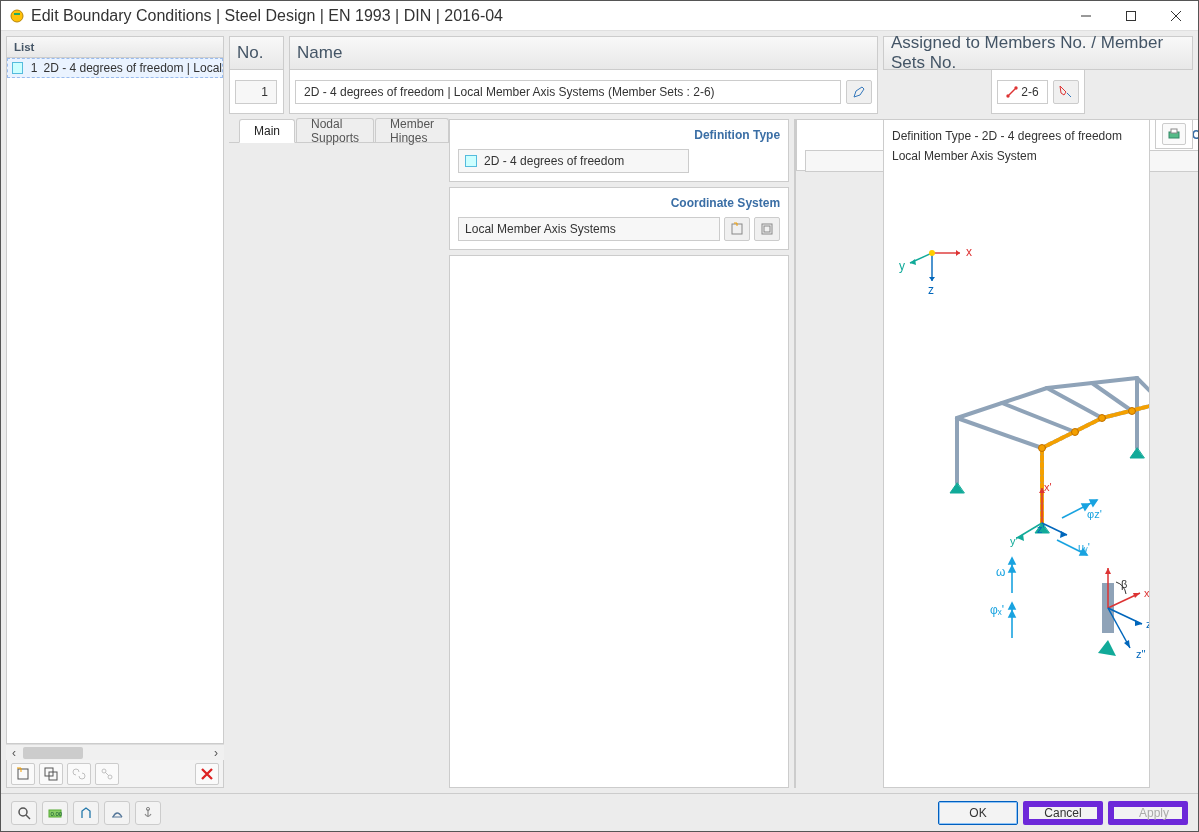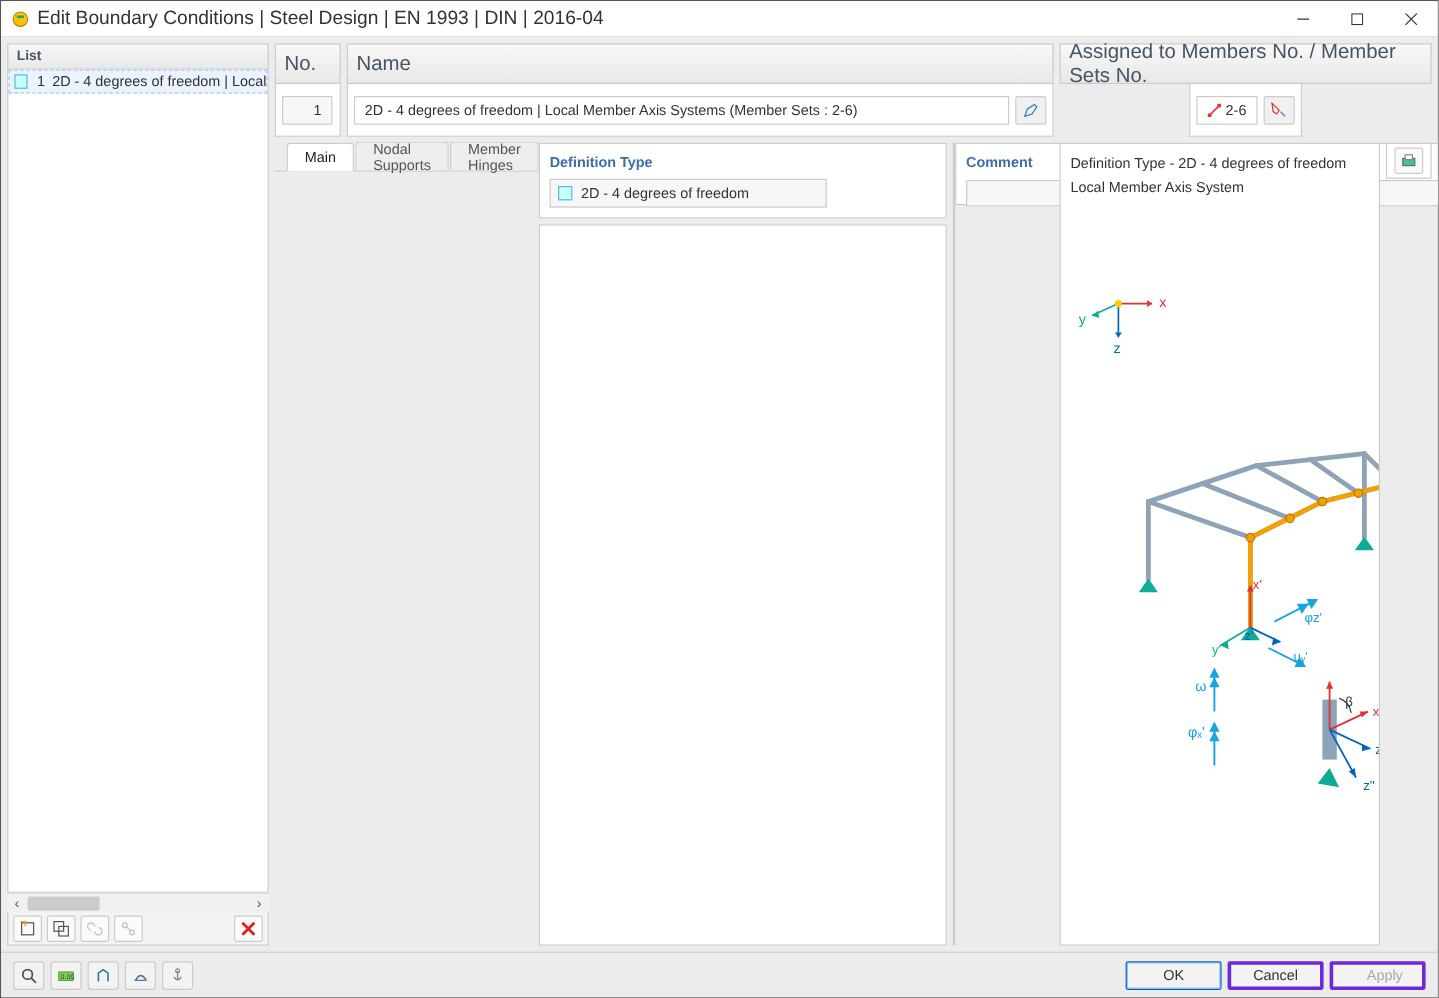--- a/index.html
+++ b/index.html
@@ -234,20 +234,21 @@
     .props-box {
       background: #fff;
       border: 1px solid #ccc;
       padding: 8px;
     }
     .props-title {
       color: #3a6ea5;
       font-weight: bold;
       font-size: 12px;
       margin-bottom: 7px;
+      text-align: right;
     }
     .value-dropdown {
       display: flex;
       align-items: center;
       height: 24px;
       background: #f7f7f7;
       border: 1px solid #ccc;
       padding: 0 6px;
       font-size: 12px;
       color: #333;
@@ -344,21 +345,21 @@
       border-radius: 3px;
       display: flex;
       align-items: center;
       justify-content: center;
     }
     .footer-spacer { flex: 1; }
     .dlg-btn {
       width: 80px;
       height: 24px;
       background: #f3f3f3;
-      border: 3px solid #6d28d9;
+      border: 6px solid #6d28d9;
       border-radius: 2px;
       font-size: 12px;
       color: #333;
       display: flex;
       align-items: center;
       justify-content: center;
     }
     .dlg-btn.primary {
       border: 1px solid #005fbf;
       box-shadow: inset 0 0 0 1px #8fc4f7;
@@ -507,20 +508,40 @@
             <div class="tab">Member Hinges</div>
           </div>
 
           <div class="tab-body">
             <div class="props-col">
               <div class="props-box">
                 <div class="props-title">Definition Type</div>
                 <div class="value-dropdown" style="width:231px">
                   <div class="value-swatch"></div>
                   <span>2D - 4 degrees of freedom</span>
+                </div>
+              </div>
+              <div class="props-box">
+                <div class="props-title">Coordinate System</div>
+                <div class="value-dd-row">
+                  <div class="value-dropdown">
+                    <span>Local Member Axis Systems</span>
+                  </div>
+                  <div class="icon-btn">
+                    <svg width="14" height="14">
+                        <rect x="2" y="2" width="10" height="10" fill="none" stroke="#888"></rect>
+                        <path d="M4 1 h3 v3" stroke="#f4a000" fill="none"></path>
+                      </svg>
+                  </div>
+                  <div class="icon-btn">
+                    <svg width="14" height="14">
+                        <rect x="2" y="2" width="10" height="10" fill="none" stroke="#888"></rect>
+                        <rect x="4" y="4" width="6" height="6" fill="none" stroke="#888"></rect>
+                      </svg>
+                  </div>
                 </div>
               </div>
               <div class="props-filler"></div>
             </div>
             <div class="spacer-col"></div>
           </div>
 
           <div class="comment-row">
             <div class="comment-box">
               <div class="props-title">Comment</div>

